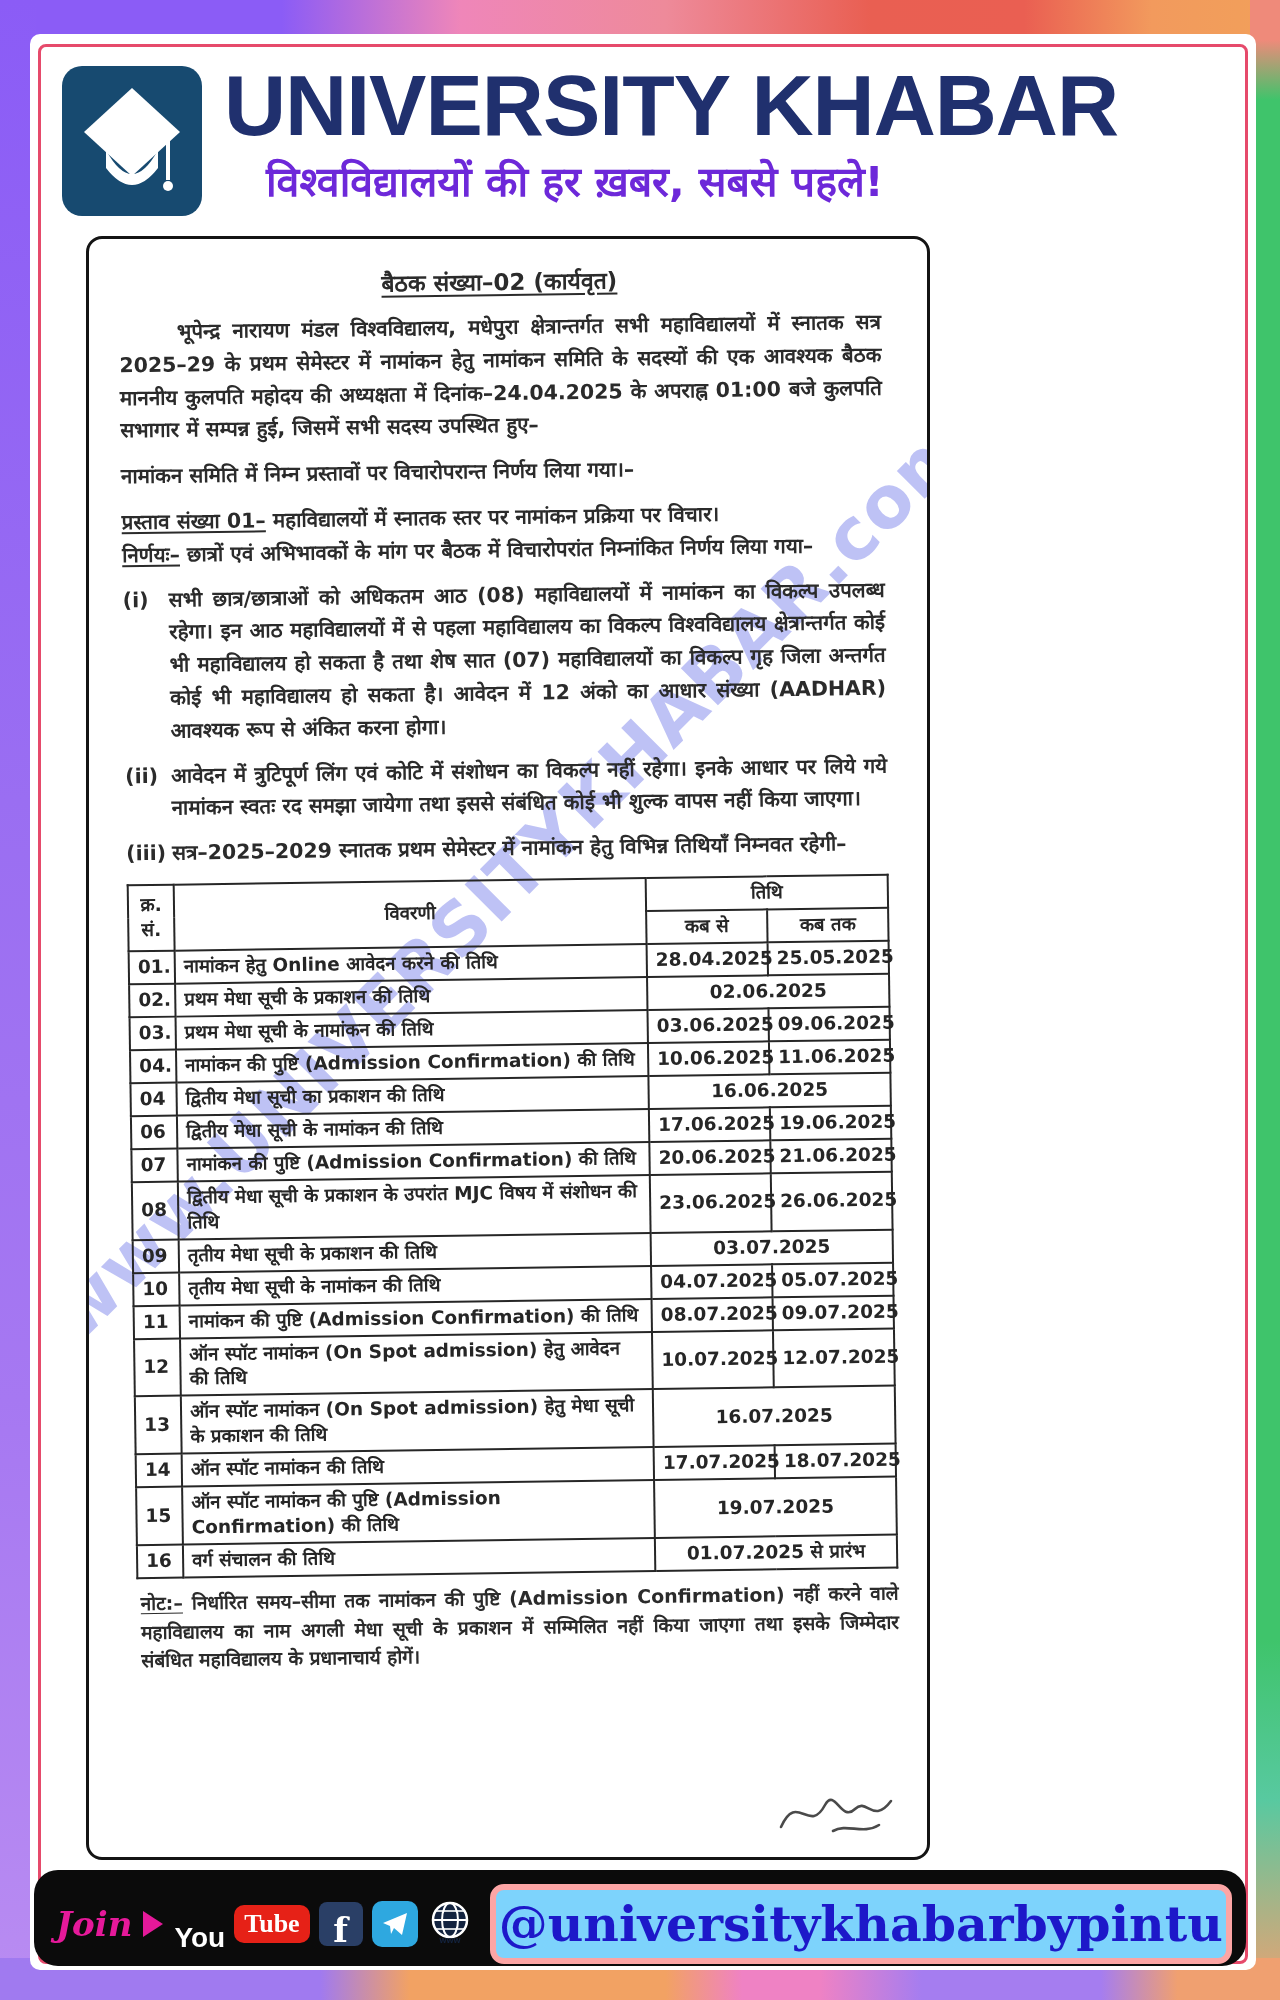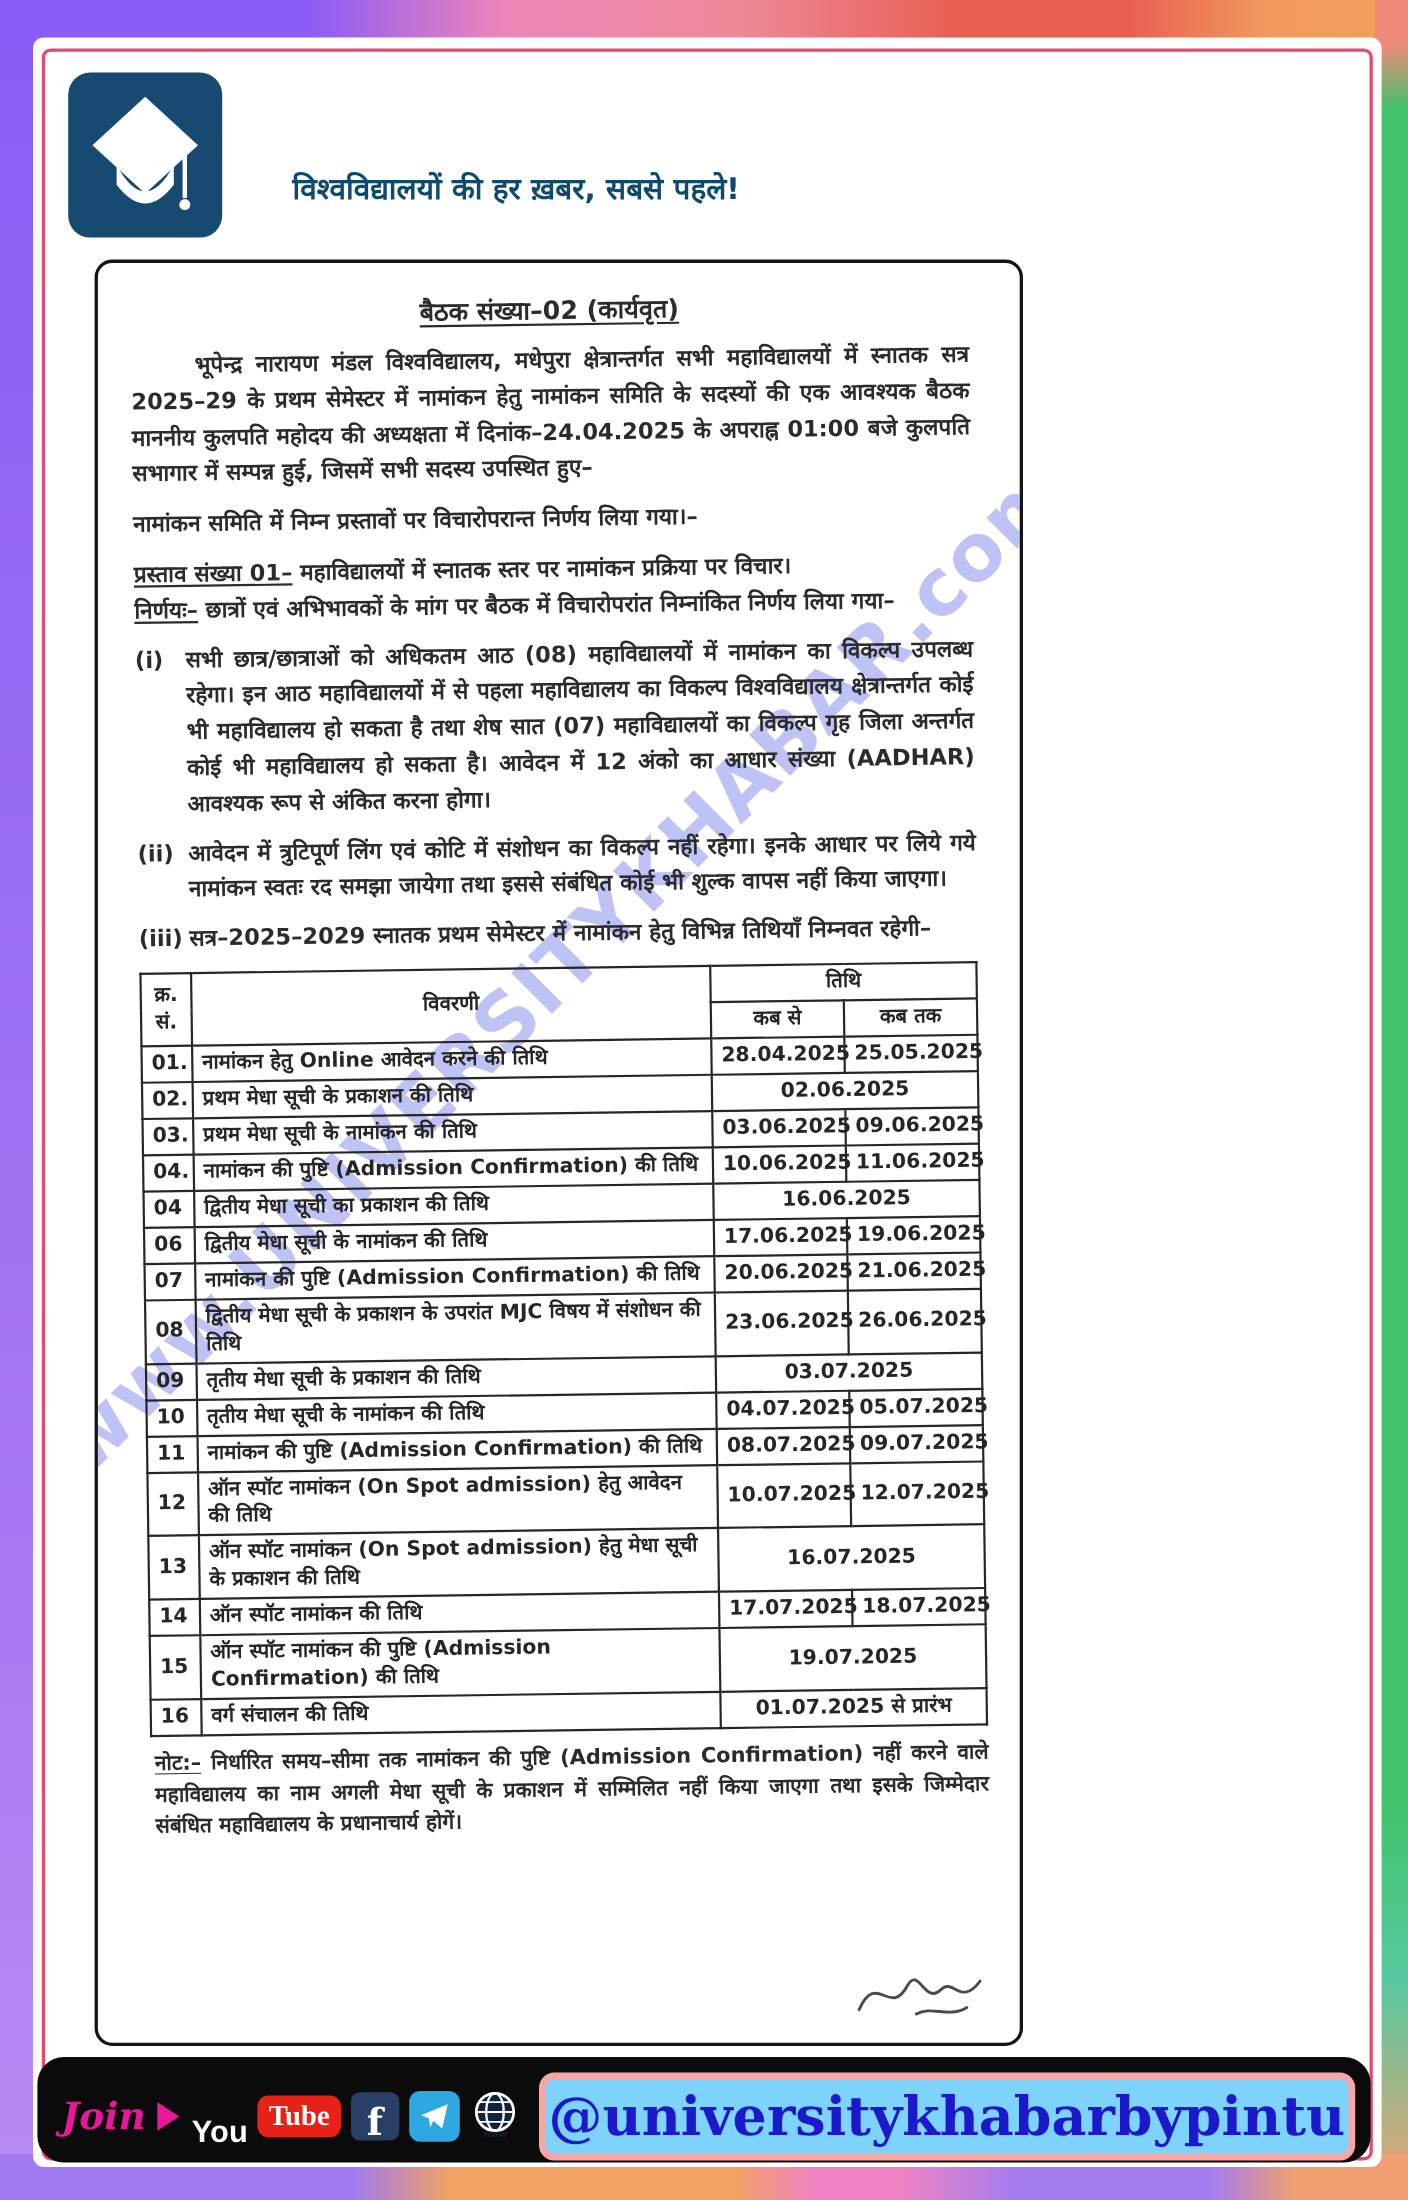--- a/index.html
+++ b/index.html
@@ -22,21 +22,21 @@
   .pink-frame { position:absolute; left:38px; top:44px; right:32px; bottom:36px;
     border:3px solid #e64a6b; border-radius:8px; z-index:2; pointer-events:none; }
 
   
   .logo { position:absolute; left:62px; top:66px; width:140px; height:150px;
     background:#174a70; border-radius:20px; z-index:3; display:flex; align-items:center; justify-content:center; }
   .brand { position:absolute; left:224px; top:56px; width:1000px; z-index:3;
     font-family:"Liberation Sans",sans-serif; font-weight:bold; font-size:86px; letter-spacing:-1px;
     color:#20306e; white-space:nowrap; }
   .tagline { position:absolute; left:266px; top:152px; z-index:3;
-    font-weight:bold; font-size:27px; color:#0c4a6e; white-space:nowrap; }
+    font-weight:bold; font-size:41px; color:#6d28d9; white-space:nowrap; }
 
   
   .document { position:absolute; left:86px; top:236px; width:844px; height:1624px;
     background:#ffffff; border:3px solid #141414; border-radius:16px; z-index:3; overflow:hidden; }
   .watermark { position:absolute; left:420px; top:640px; z-index:1;
     transform:translate(-50%,-50%) rotate(-45deg);
     font-size:72px; font-weight:bold; color:rgba(125,134,235,0.50); white-space:nowrap; letter-spacing:1px; }
   .doc-inner { position:absolute; inset:0; padding:26px 36px 16px 40px; z-index:2;
     transform:rotate(-0.8deg); color:#2b2b2b; }
   .doc-title { text-align:center; font-size:23px; font-weight:bold;
@@ -97,20 +97,21 @@
   <div class="pink-frame"></div>
 
   <div class="logo">
     <svg class="cap" width="112" height="122" viewBox="0 0 112 122">
       <polygon points="56,8 104,52 56,96 8,52" fill="#ffffff"></polygon>
       <path d="M30,70 Q56,118 82,70 L82,88 Q56,122 30,88 Z" fill="#ffffff"></path>
       <line x1="92" y1="56" x2="92" y2="100" stroke="#ffffff" stroke-width="4"></line>
       <circle cx="92" cy="106" r="5" fill="#ffffff"></circle>
     </svg>
   </div>
+  <div class="brand">UNIVERSITY KHABAR</div>
   <div class="tagline">विश्वविद्यालयों की हर ख़बर, सबसे पहले!</div>
 
   <div class="document">
     <div class="watermark">www.UNIVERSITYKHABAR.com</div>
     <div class="doc-inner">
       <div class="doc-title">बैठक संख्या–02 (कार्यवृत)</div>
       <div class="para indent">भूपेन्द्र नारायण मंडल विश्वविद्यालय, मधेपुरा क्षेत्रान्तर्गत सभी महाविद्यालयों में स्नातक सत्र 2025–29 के प्रथम सेमेस्टर में नामांकन हेतु नामांकन समिति के सदस्यों की एक आवश्यक बैठक माननीय कुलपति महोदय की अध्यक्षता में दिनांक–24.04.2025 के अपराह्न 01:00 बजे कुलपति सभागार में सम्पन्न हुई, जिसमें सभी सदस्य उपस्थित हुए–</div>
       <div class="para mt">नामांकन समिति में निम्न प्रस्तावों पर विचारोपरान्त निर्णय लिया गया।–</div>
       <div class="para mt">
         <span class="lbl">प्रस्ताव संख्या 01–</span><span> महाविद्यालयों में स्नातक स्तर पर नामांकन प्रक्रिया पर विचार।</span>

